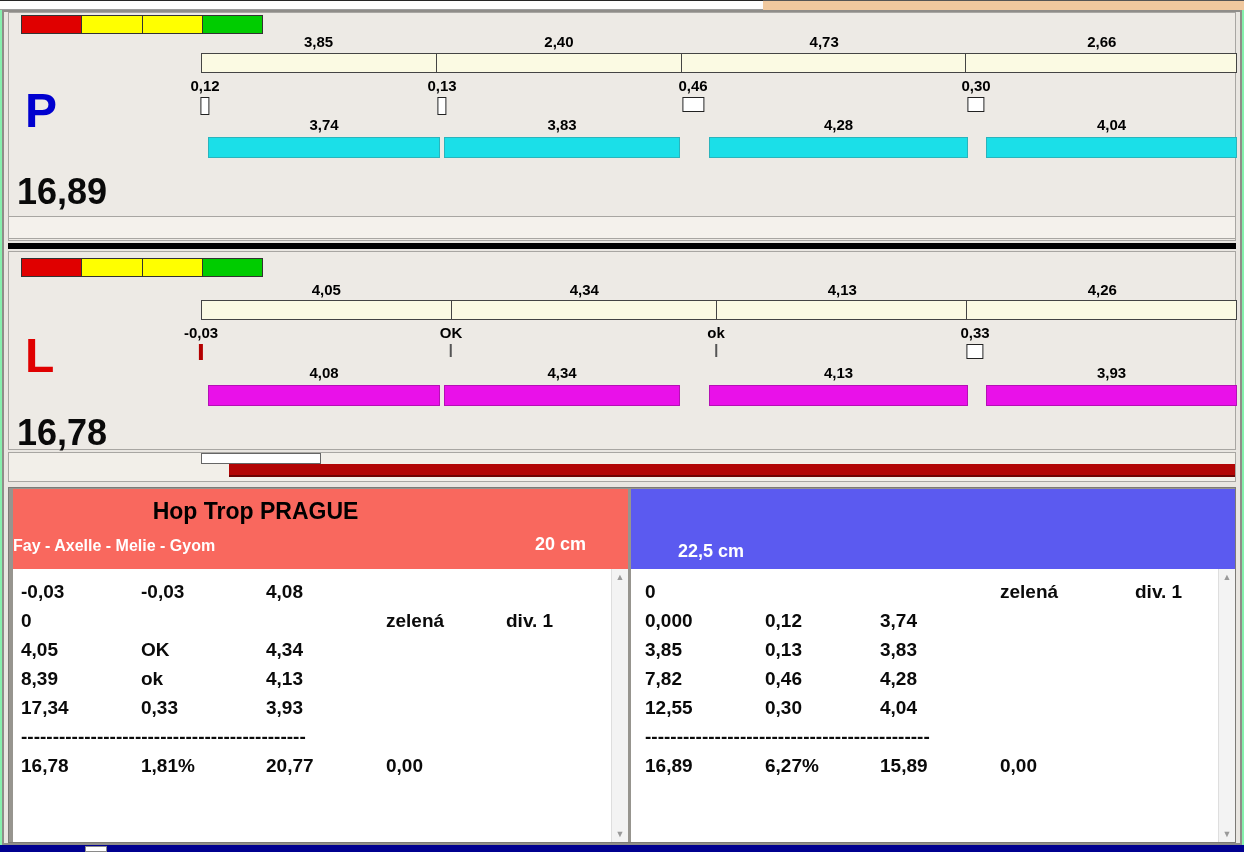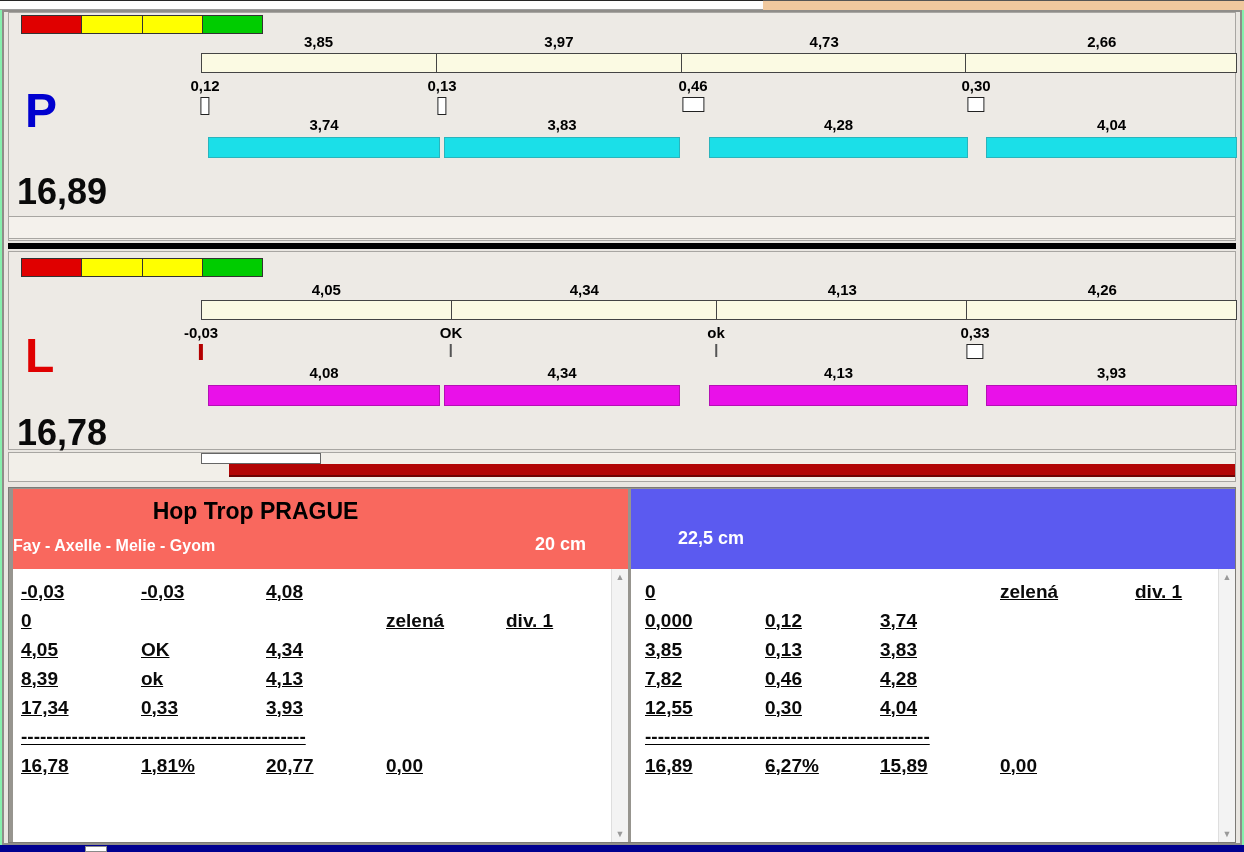--- a/index.html
+++ b/index.html
@@ -54,35 +54,35 @@
 
   .substrip { position:absolute; left:0; right:0; top:203px; height:23px; background:#f4f1ec; border:1px solid #a8a6a2; border-left:none; border-right:none; }
 
   .divider { position:absolute; left:4px; top:231px; width:1228px; height:6px; background:#000; }
 
   .progress { position:absolute; left:4px; top:440px; width:1228px; height:30px; background:#f2efe9; border:1px solid #a8a6a2; }
   .pbox { position:absolute; left:192px; top:0; width:120px; height:11px; background:#fff; border:1px solid #666; }
   .pbar { position:absolute; left:220px; top:11px; width:1006px; height:13px; background:#b20505; border-bottom:2px solid #6d0202; }
 
   .bottom { position:absolute; left:4px; top:475px; width:1228px; height:356px; background:#97958f; border:1px solid #7c7a76; }
-  .panel { position:absolute; top:1px; height:353px;text-decoration:underline; }
+  .panel { position:absolute; top:1px; height:353px; }
   .pl { left:4px; width:615px; }
   .pr { left:622px; width:604px; }
   .phead { position:relative; height:80px; }
   .pl .phead { background:#f9685e; }
   .pr .phead { background:#5b5af0; }
   .ptitle { position:absolute; top:9px; font-size:23px; font-weight:bold; color:#000; text-align:center; white-space:nowrap; }
   .pl .ptitle { left:0; width:485px; }
   .pr .ptitle { left:128px; right:0; }
   .psub { position:absolute; font-size:16px; font-weight:bold; color:#fff; text-align:left; white-space:nowrap; }
   .pl .psub { left:0; top:48px; width:485px; }
   .pr .psub { left:128px; right:0; top:46px; font-size:15px; }
   .pheight { position:absolute; font-size:18px; font-weight:bold; color:#fff; text-align:center; }
   .pl .pheight { left:480px; top:45px; width:135px; }
-  .pr .pheight { left:0; top:39px; width:128px;padding-left:32px; }
+  .pr .pheight { left:0; top:52px; width:128px;padding-left:32px; }
 
   .pbody { position:relative; background:#fff; height:273px; padding-top:8px; overflow:hidden; }
   .trow { display:grid; height:29px; align-items:center; font-weight:bold; font-size:19px; color:#0a0a0a; }
   .pl .trow { padding-left:8px;  grid-template-columns:120px 125px 120px 120px 1fr; }
   .pr .trow { padding-left:14px; grid-template-columns:120px 115px 120px 135px 1fr; }
   .trow span { white-space:nowrap; }
   .tsep { height:29px; display:flex; align-items:center; font-weight:bold; font-size:19px; color:#0a0a0a; overflow:hidden; white-space:nowrap; }
   .pl .tsep { padding-left:8px; } .pr .tsep { padding-left:14px; }
 
   .vscroll { position:absolute; right:0; top:0; bottom:0; width:17px; background:#f3f3f3; border-left:1px solid #dedede; display:flex; flex-direction:column; justify-content:space-between; align-items:center; padding:3px 0; color:#9a9a9a; font-size:9px; }
@@ -104,21 +104,21 @@
     <section class="lane sec-p">
       <div class="traffic">
         <span class="tl red"></span>
         <span class="tl yellow"></span>
         <span class="tl yellow"></span>
         <span class="tl green"></span>
       </div>
 
       <div class="seg-row lbls">
         <span style="width:22.7%">3,85</span>
-        <span style="width:23.7%">3,97</span>
+        <span style="width:23.7%">2,40</span>
         <span style="width:27.5%">4,73</span>
         <span style="width:26.1%">2,66</span>
       </div>
       <div class="seg-row cream">
         <span class="cseg" style="width:22.7%"></span>
         <span class="cseg" style="width:23.7%"></span>
         <span class="cseg" style="width:27.5%"></span>
         <span class="cseg" style="width:26.1%"></span>
       </div>
 

